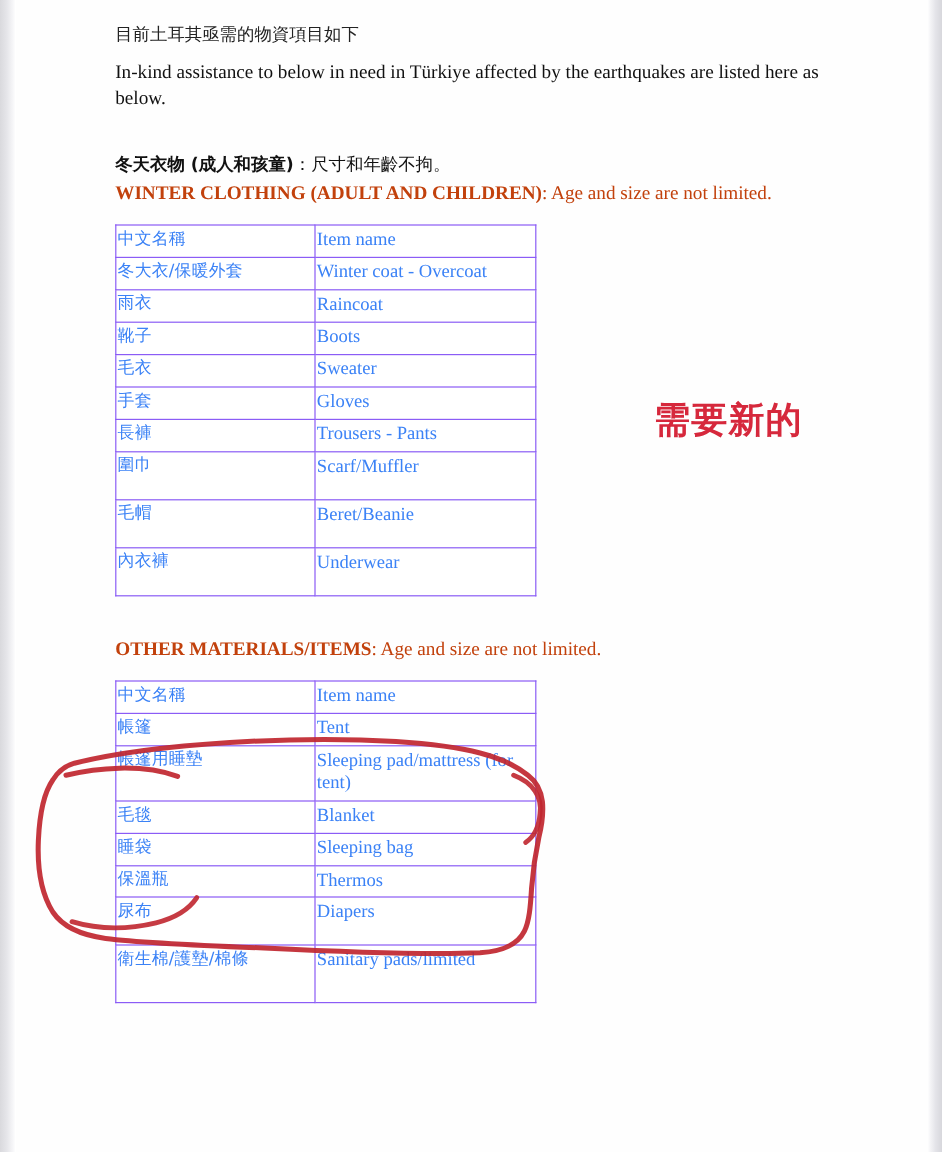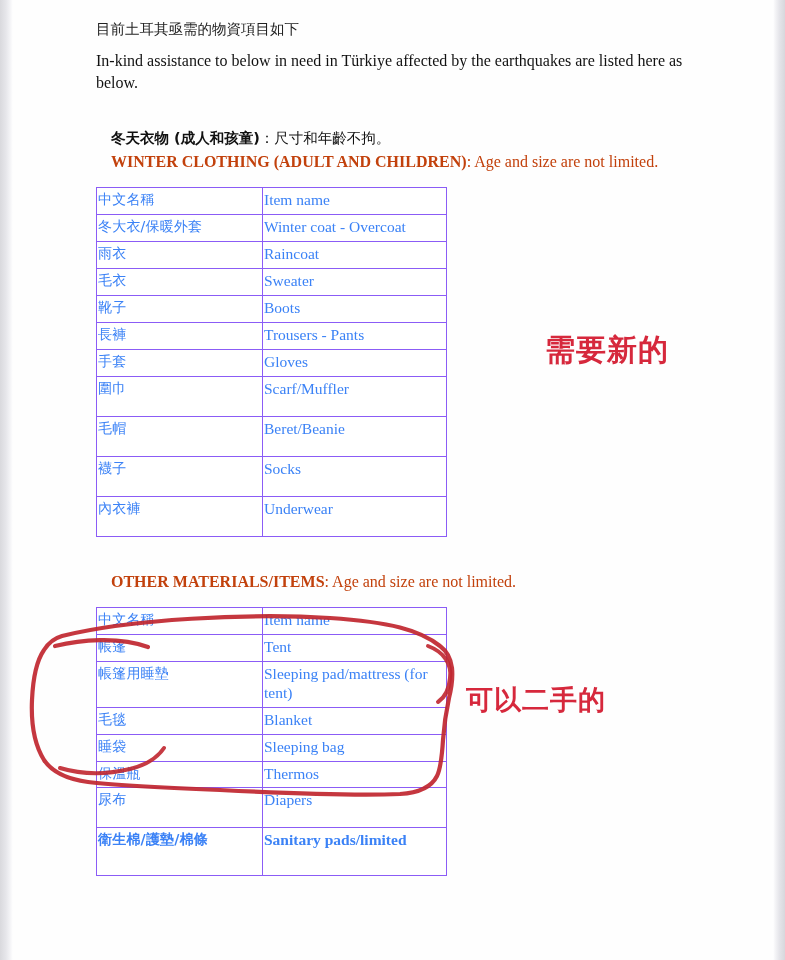--- a/index.html
+++ b/index.html
@@ -63,21 +63,20 @@
     font-size: 16px;
     line-height: 1.38;
     margin-top: 10px;
     width: 600px;
     color: #111;
   }
 
   
   .section-head {
     margin-top: 34px;
-    margin-left: 15px;
   }
   .section-head-cn {
     font-size: 14.5px;
     line-height: 1.4;
     color: #111;
   }
   .section-head-cn .hl {
     font-family: "DejaVu Sans", "Liberation Sans", sans-serif;
     font-weight: bold;
   }
@@ -117,21 +116,21 @@
   table.items td.cn {
     width: 158px;
     font-family: "DejaVu Sans", "Liberation Sans", sans-serif;
     font-size: 14px;
     letter-spacing: .2px;
   }
   table.items td.en {
     width: 176px;
   }
   table.items tr.tall td { height: 32px; margin-left: 28px; }
-  table.items tr.xtall td { height: 40px; font-weight: bold; }
+  table.items tr.xtall td { height: 40px; }
 
   
   .annot {
     position: absolute;
     font-family: "DejaVu Sans", "Liberation Sans", sans-serif;
     font-weight: bold;
     color: #d6283c;
     letter-spacing: 1px;
     white-space: nowrap;
   }
@@ -186,46 +185,42 @@
         </tr>
         <tr>
           <td class="cn">冬大衣/保暖外套</td>
           <td class="en">Winter coat - Overcoat</td>
         </tr>
         <tr>
           <td class="cn">雨衣</td>
           <td class="en">Raincoat</td>
         </tr>
         <tr>
+          <td class="cn">靴子</td>
+          <td class="en">Boots</td>
+        </tr>
+        <tr>
           <td class="cn">毛衣</td>
           <td class="en">Sweater</td>
         </tr>
         <tr>
-          <td class="cn">靴子</td>
-          <td class="en">Boots</td>
+          <td class="cn">手套</td>
+          <td class="en">Gloves</td>
         </tr>
         <tr>
           <td class="cn">長褲</td>
           <td class="en">Trousers - Pants</td>
         </tr>
-        <tr>
-          <td class="cn">手套</td>
-          <td class="en">Gloves</td>
-        </tr>
         <tr class="tall">
           <td class="cn">圍巾</td>
           <td class="en">Scarf/Muffler</td>
         </tr>
         <tr class="tall">
           <td class="cn">毛帽</td>
           <td class="en">Beret/Beanie</td>
-        </tr>
-        <tr class="tall">
-          <td class="cn">襪子</td>
-          <td class="en">Socks</td>
         </tr>
         <tr class="tall">
           <td class="cn">內衣褲</td>
           <td class="en">Underwear</td>
         </tr>
       </tbody>
     </table>
 
     <div class="section-head">
       <div class="section-head-en">
@@ -289,14 +284,13 @@
            C 33,678 37,660 44,650
            C 49,642 55,638 62,636 Z"></path>
   <path fill="none" stroke="#c0262f" stroke-width="4.2" stroke-linecap="round" stroke-linejoin="round" opacity="0.92" d="M 55,646 C 80,640 118,636 148,647"></path>
   <path fill="none" stroke="#c0262f" stroke-width="4" stroke-linecap="round" opacity="0.9" d="M 60,768 C 80,774 105,775 130,769 C 146,765 158,757 164,748"></path>
   <path fill="none" stroke="#c0262f" stroke-width="4" stroke-linecap="round" opacity="0.9" d="M 428,646 C 444,652 452,664 450,678 C 449,690 444,698 438,702"></path>
 </svg>
 
 <div class="annot" id="annot-new">需要新的</div>
 
 <div class="annot" id="annot-used">
-  <div>可以二手的</div>
 </div>
 
 </body></html>

